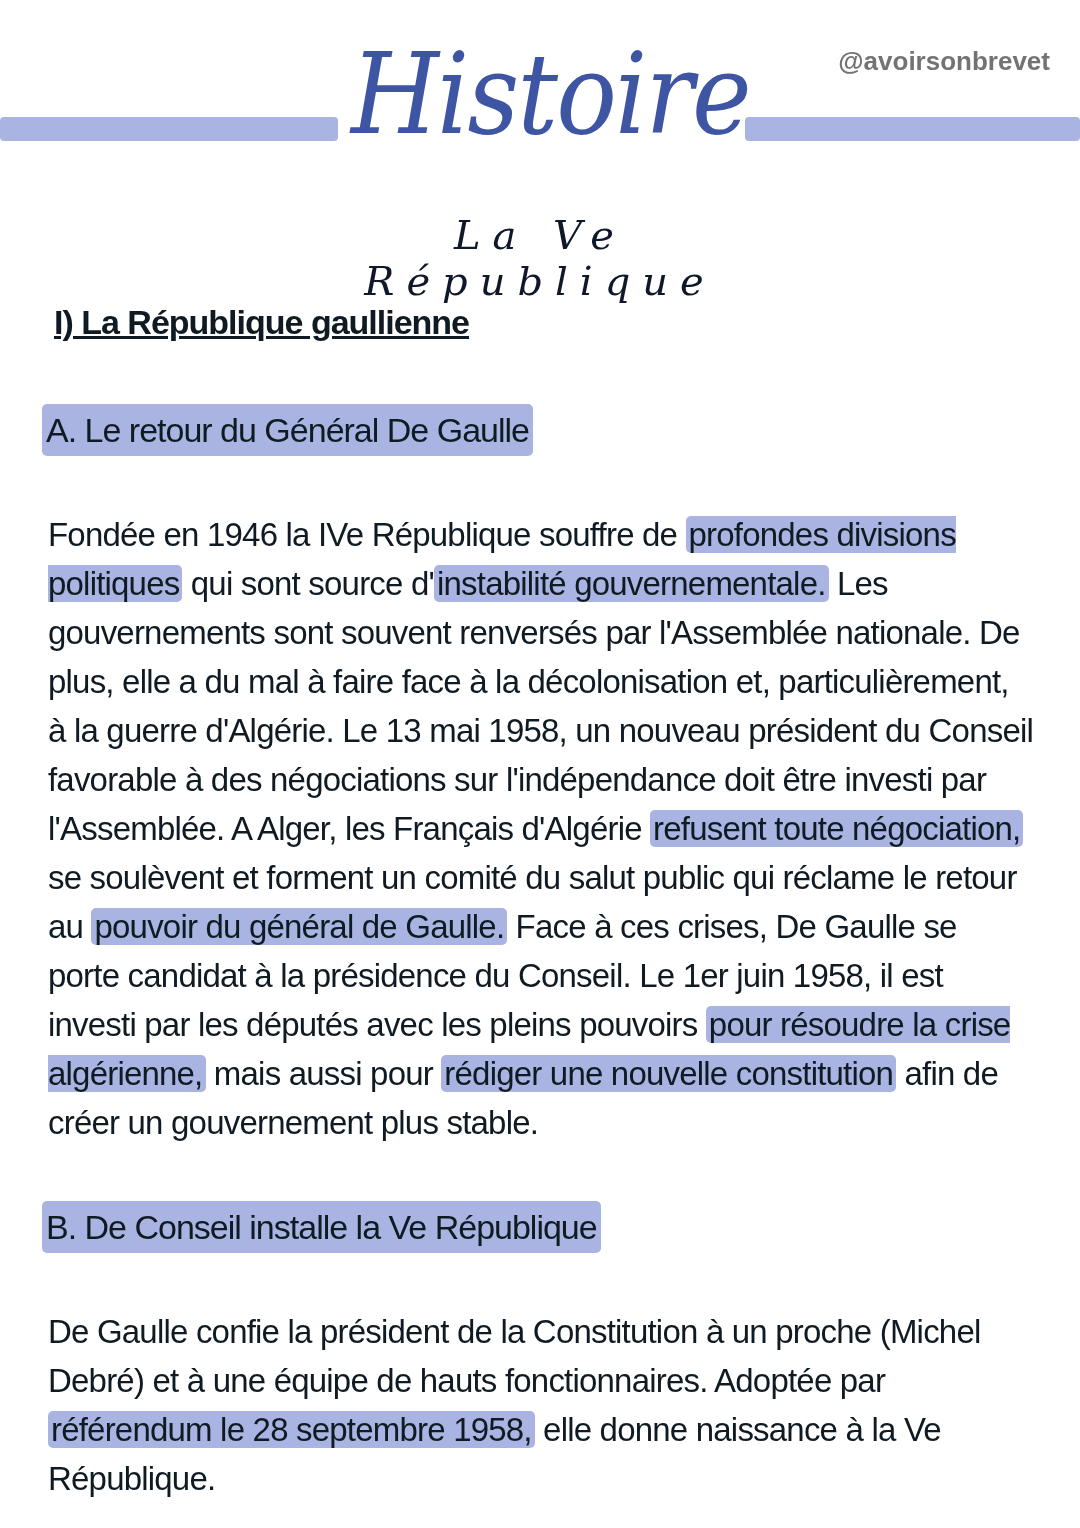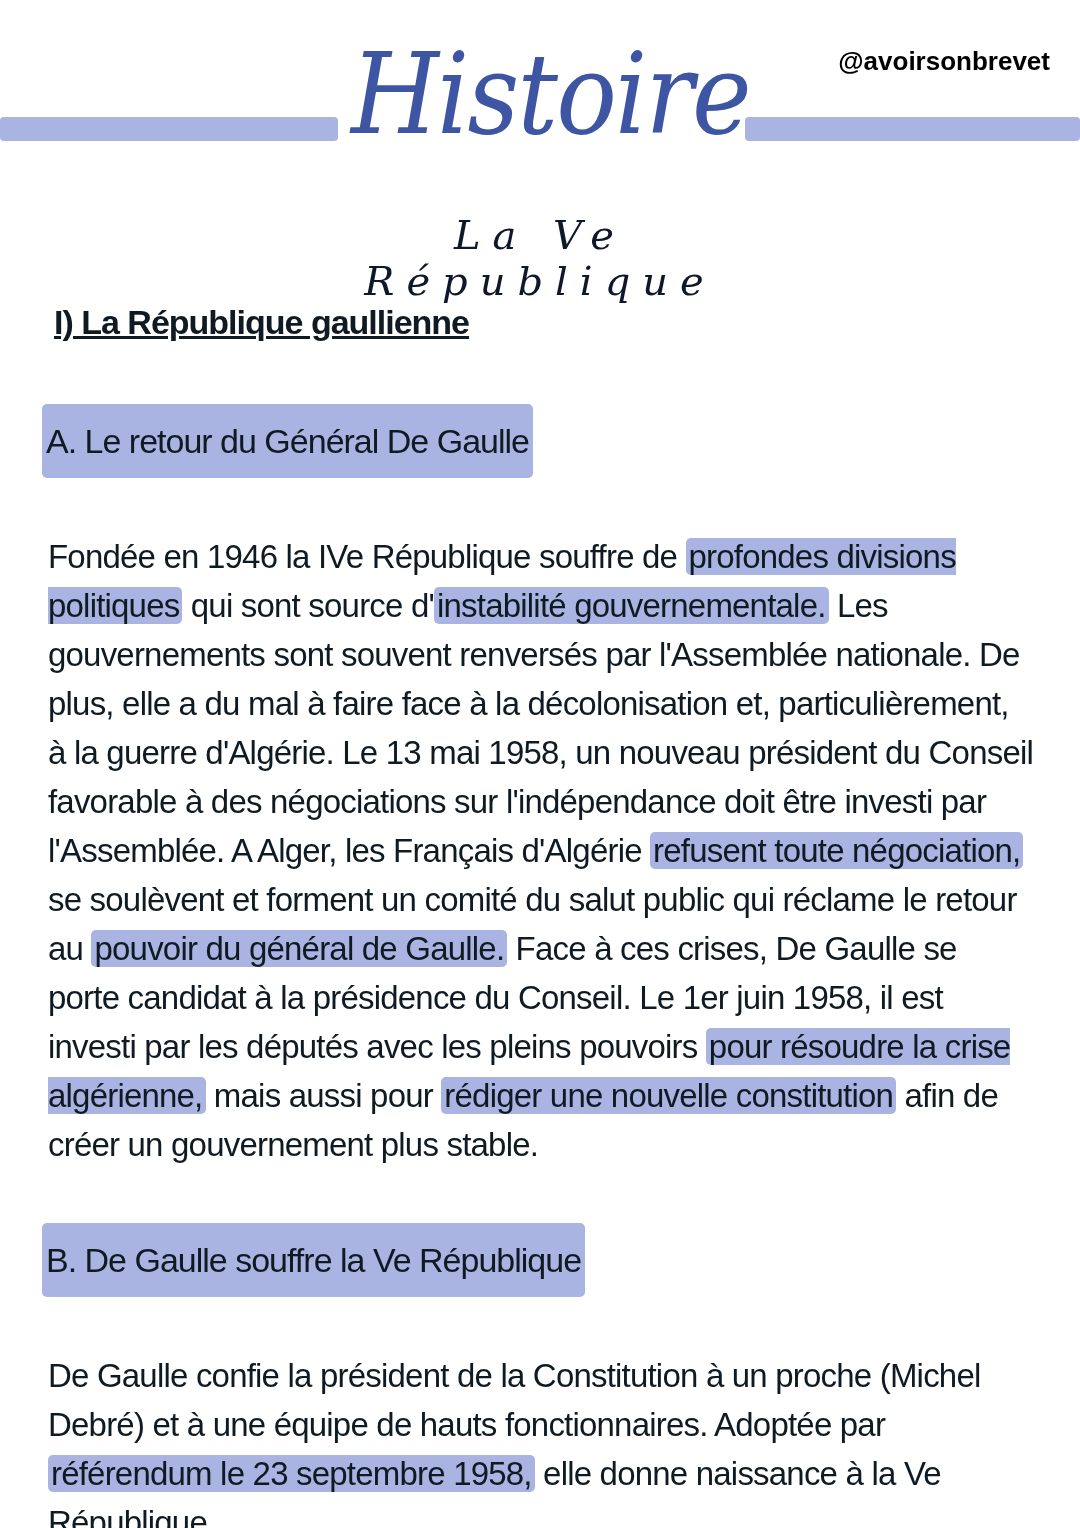--- a/index.html
+++ b/index.html
@@ -8,26 +8,26 @@
     .rule { position: absolute; top: 117px; height: 24px; background: #a9b4e2; border-radius: 4px; }
     .rule.left { left: 0; width: 338px; }
     .rule.right { left: 745px; width: 335px; }
     .title { position: absolute; top: 38px; left: 330px; width: 420px; text-align: center;
              font-family: "DejaVu Serif", serif; font-style: italic; font-size: 112px;
              color: #3e55a3; letter-spacing: -2px; line-height: 1; transform: scaleX(0.9); }
     .subtitle { position: absolute; top: 212px; left: 300px; width: 480px; text-align: center;
                 font-family: "DejaVu Serif", serif; font-style: italic; font-size: 40px;
                 letter-spacing: 12px; color: #0f172a; }
     .handle { position: absolute; top: 46px; right: 30px; font-size: 26px; font-weight: bold;
-              color: #000000; letter-spacing: 0px; }
+              color: #737373; letter-spacing: 0px; }
     .content { position: absolute; left: 46px; top: 290px; width: 990px; }
     .section-title { font-size: 34px; text-decoration: underline; text-decoration-thickness: 3px;
                      margin: 8px; line-height: 48px; letter-spacing: -1px; }
     .sub-title { display: inline-block; font-size: 34px; background: #a9b4e2; border-radius: 5px;
-                 padding: 15px 4px; margin-left: -4px; line-height: 44px; letter-spacing: -1px; }
+                 padding: 4px 4px; margin-left: -4px; line-height: 44px; letter-spacing: -1px; }
     .para { font-size: 33px; line-height: 49px; margin: 2px; letter-spacing: -0.8px; }
     .hl { background: #a9b4e2; border-radius: 5px; padding: 0 3px; }
     .gap1 { height: 50px; }
     .gap2 { height: 52px; }
   </style>
 </head>
 <body>
 
 <div class="rule left"></div>
 <div class="rule right"></div>
@@ -35,16 +35,16 @@
 <div class="subtitle">La Ve République</div>
 <div class="handle">@avoirsonbrevet</div>
 
 <div class="content">
   <h1 class="section-title">I) La République gaullienne</h1>
   <div class="gap1"></div>
   <div class="sub-title">A. Le retour du Général De Gaulle</div>
   <div class="gap2"></div>
   <p class="para"><span>Fondée en 1946 la IVe République souffre de </span><span class="hl">profondes divisions politiques</span><span> qui sont source d'</span><span class="hl">instabilité gouvernementale.</span><span> Les gouvernements sont souvent renversés par l'Assemblée nationale. De plus, elle a du mal à faire face à la décolonisation et, particulièrement, à la guerre d'Algérie. Le 13 mai 1958, un nouveau président du Conseil favorable à des négociations sur l'indépendance doit être investi par l'Assemblée. A Alger, les Français d'Algérie </span><span class="hl">refusent toute négociation,</span><span> se soulèvent et forment un comité du salut public qui réclame le retour au </span><span class="hl">pouvoir du général de Gaulle.</span><span> Face à ces crises, De Gaulle se porte candidat à la présidence du Conseil. Le 1er juin 1958, il est investi par les députés avec les pleins pouvoirs </span><span class="hl">pour résoudre la crise algérienne,</span><span> mais aussi pour </span><span class="hl">rédiger une nouvelle constitution</span><span> afin de créer un gouvernement plus stable.</span></p>
   <div class="gap2"></div>
-  <div class="sub-title">B. De Gaulle souffre la Ve République</div>
+  <div class="sub-title">B. De Conseil installe la Ve République</div>
   <div class="gap2"></div>
-  <p class="para"><span>De Gaulle confie la président de la Constitution à un proche (Michel Debré) et à une équipe de hauts fonctionnaires. Adoptée par </span><span class="hl">référendum le 23 septembre 1958,</span><span> elle donne naissance à la Ve République.</span></p>
+  <p class="para"><span>De Gaulle confie la président de la Constitution à un proche (Michel Debré) et à une équipe de hauts fonctionnaires. Adoptée par </span><span class="hl">référendum le 28 septembre 1958,</span><span> elle donne naissance à la Ve République.</span></p>
 </div>
 
 </body></html>

